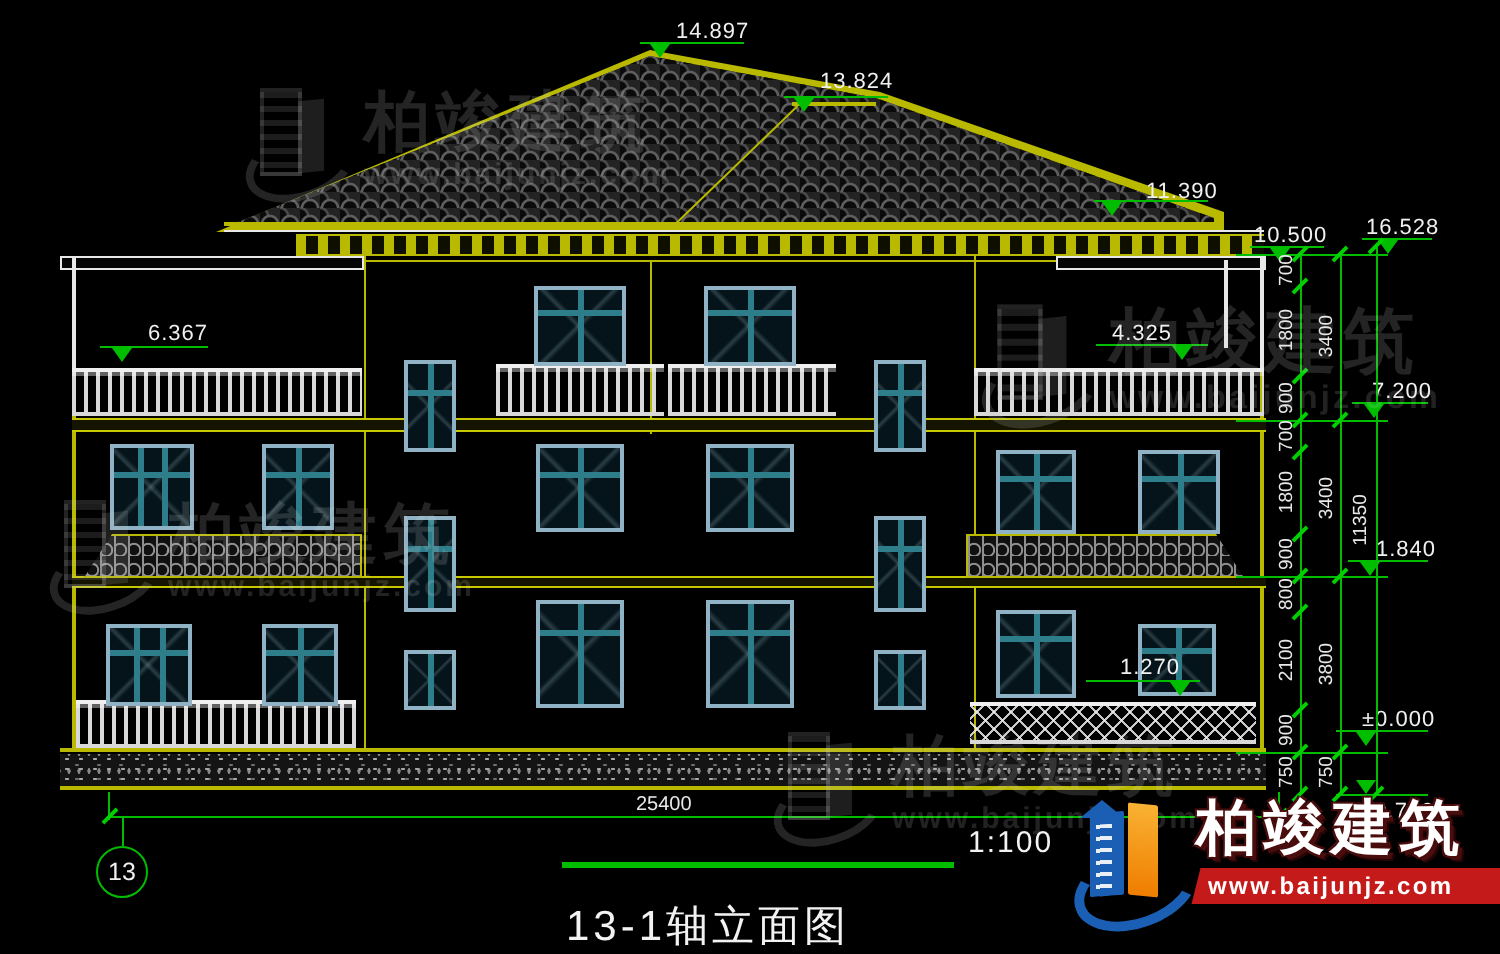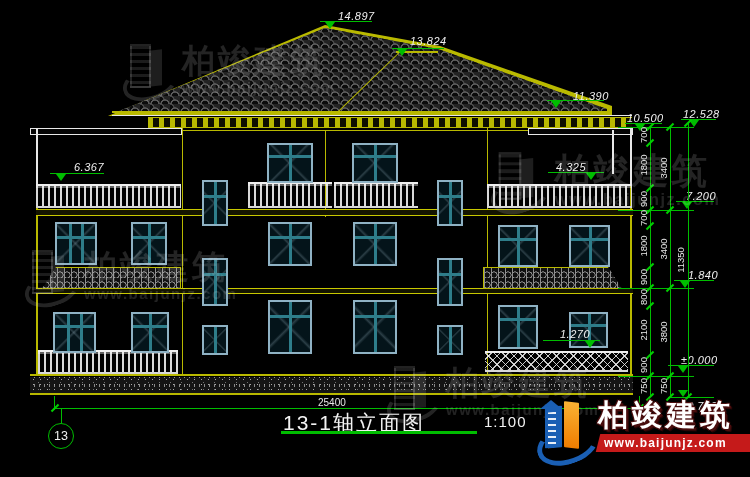--- a/index.html
+++ b/index.html
@@ -8,21 +8,21 @@
   .abs{position:absolute;}
   
   .gl{position:absolute;background:#00bd00;}
   .yl{position:absolute;background:#b9b900;}
   .wl{position:absolute;background:#e8e8e8;}
   
   .tick{position:absolute;width:10px;height:2px;background:#00d000;transform:rotate(-45deg);}
   
   .tri{position:absolute;width:0;height:0;border-left:5px solid transparent;
        border-right:5px solid transparent;border-top:7px solid #00bd00;}
-  .eltx{position:absolute;color:#f0f0f0;font-size:11px;white-space:nowrap;letter-spacing:.5px;font-style:italic;}
+  .eltx{position:absolute;color:#f0f0f0;font-size:11px;white-space:nowrap;letter-spacing:.5px;}
   .dtv{position:absolute;color:#e8e8e8;font-size:9.5px;width:36px;height:12px;text-align:center;
        transform:rotate(-90deg);white-space:nowrap;}
   .dth{position:absolute;color:#e8e8e8;font-size:10px;white-space:nowrap;}
   
   .win{position:absolute;border:2px solid #8fb2c4;background:#04141a;box-sizing:border-box;
        background-image:linear-gradient(45deg,transparent 46%,rgba(180,210,225,.22) 49%,transparent 53%),
                         linear-gradient(135deg,transparent 46%,rgba(180,210,225,.22) 49%,transparent 53%);}
   .win i{position:absolute;background:#2e7d8a;display:block;}
   .win i.mh{left:0;right:0;height:3px;}
   .win i.mv{top:0;bottom:0;width:3px;}
@@ -76,21 +76,21 @@
   .licon .lroof{position:absolute;left:2px;top:0;width:0;height:0;border-left:11px solid transparent;
        border-right:11px solid transparent;border-bottom:9px solid #1a5fb4;}
   .licon .larc{position:absolute;left:-2px;top:24px;width:54px;height:30px;border:5px solid transparent;
        border-bottom-color:#1a5fb4;border-left-color:#1a5fb4;border-radius:50%;transform:rotate(-20deg);}
   .lname{font-size:30px;font-weight:900;color:#fff;letter-spacing:4px;line-height:1;white-space:nowrap;
        text-shadow:2px 2px 0 #4a0d0d,-1px -1px 0 #4a0d0d,1px -1px 0 #4a0d0d,-1px 1px 0 #4a0d0d,3px 3px 0 #240505;}
   .lbanner{margin-top:4px;width:152px;background:#c51a1a;transform:skewX(-14deg);padding:2px 6px;}
   .lbanner span{display:block;transform:skewX(14deg);color:#fff;font-size:12px;font-weight:bold;letter-spacing:1.2px;white-space:nowrap;}
   .gridbub{position:absolute;width:26px;height:26px;border:1.5px solid #00bd00;border-radius:50%;
        color:#f0f0f0;font-size:12.5px;display:flex;align-items:center;justify-content:center;box-sizing:border-box;text-align:right;}
-  .titlecn{position:absolute;color:#f2f2f2;font-size:21px;letter-spacing:2px;white-space:nowrap;}
+  .titlecn{position:absolute;color:#f2f2f2;font-size:21px;letter-spacing:2px;white-space:nowrap;margin-top:40px;}
   .titlesc{position:absolute;color:#f2f2f2;font-size:15px;letter-spacing:1px;white-space:nowrap;}
 </style>
 </head>
 <body>
 
 <div id="canvas">
 
   <div class="abs" style="left:0;top:0;width:750px;height:477px;background:#b9b900;
               clip-path:polygon(325px 25px,440px 46px,612px 106px,612px 116px,108px 116px);"></div>
   <div class="abs tiles" style="left:0;top:0;width:750px;height:477px;
@@ -229,21 +229,21 @@
     <span class="eltx" style="left:573px;top:90px;">11.390</span>
     <div class="gl" style="left:547px;top:100px;width:57px;height:1px;"></div>
       <div class="tri" style="left:551px;top:101px;"></div>
   </div>
   <div>
     <span class="eltx" style="left:627px;top:112px;">10.500</span>
     <div class="gl" style="left:625px;top:123px;width:37px;height:1px;"></div>
       <div class="tri" style="left:635px;top:124px;"></div>
   </div>
   <div>
-    <span class="eltx" style="left:683px;top:108px;">12.528</span>
+    <span class="eltx" style="left:683px;top:108px;">16.528</span>
     <div class="gl" style="left:681px;top:119px;width:35px;height:1px;"></div>
       <div class="tri" style="left:689px;top:120px;"></div>
   </div>
   <div>
     <span class="eltx" style="left:74px;top:161px;">6.367</span>
     <div class="gl" style="left:50px;top:173px;width:54px;height:1px;"></div>
       <div class="tri" style="left:56px;top:174px;"></div>
   </div>
   <div>
     <span class="eltx" style="left:556px;top:161px;">4.325</span>

